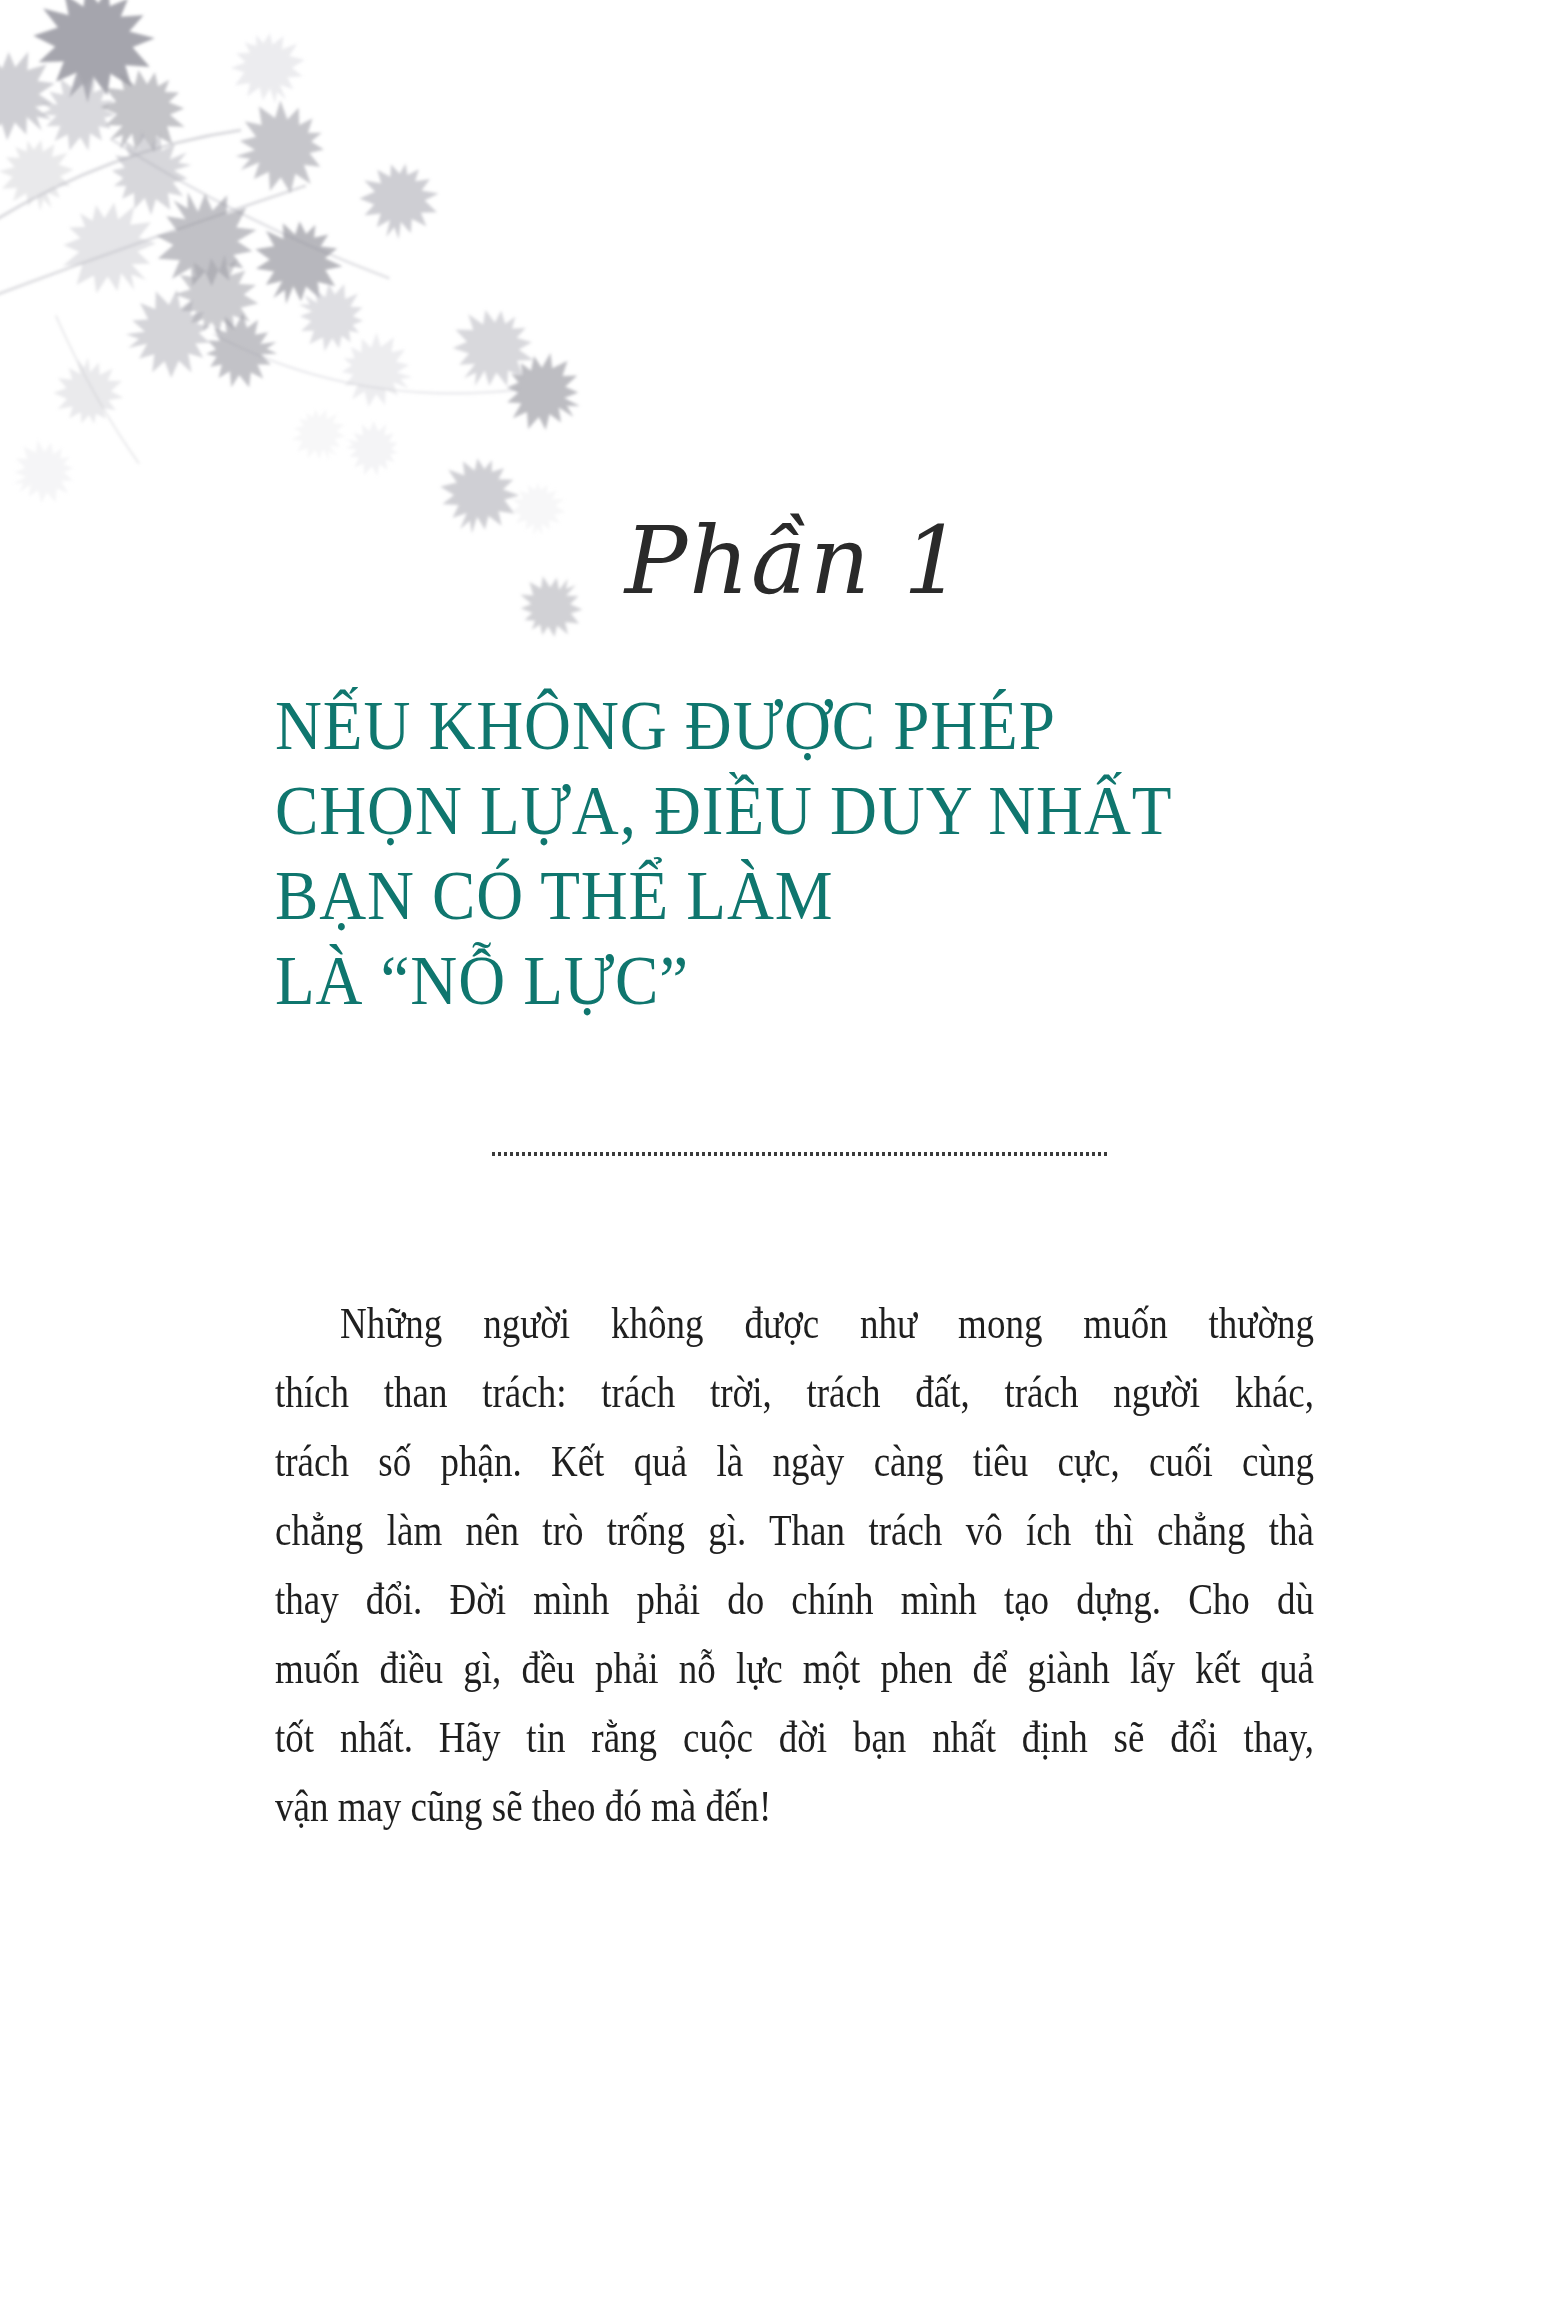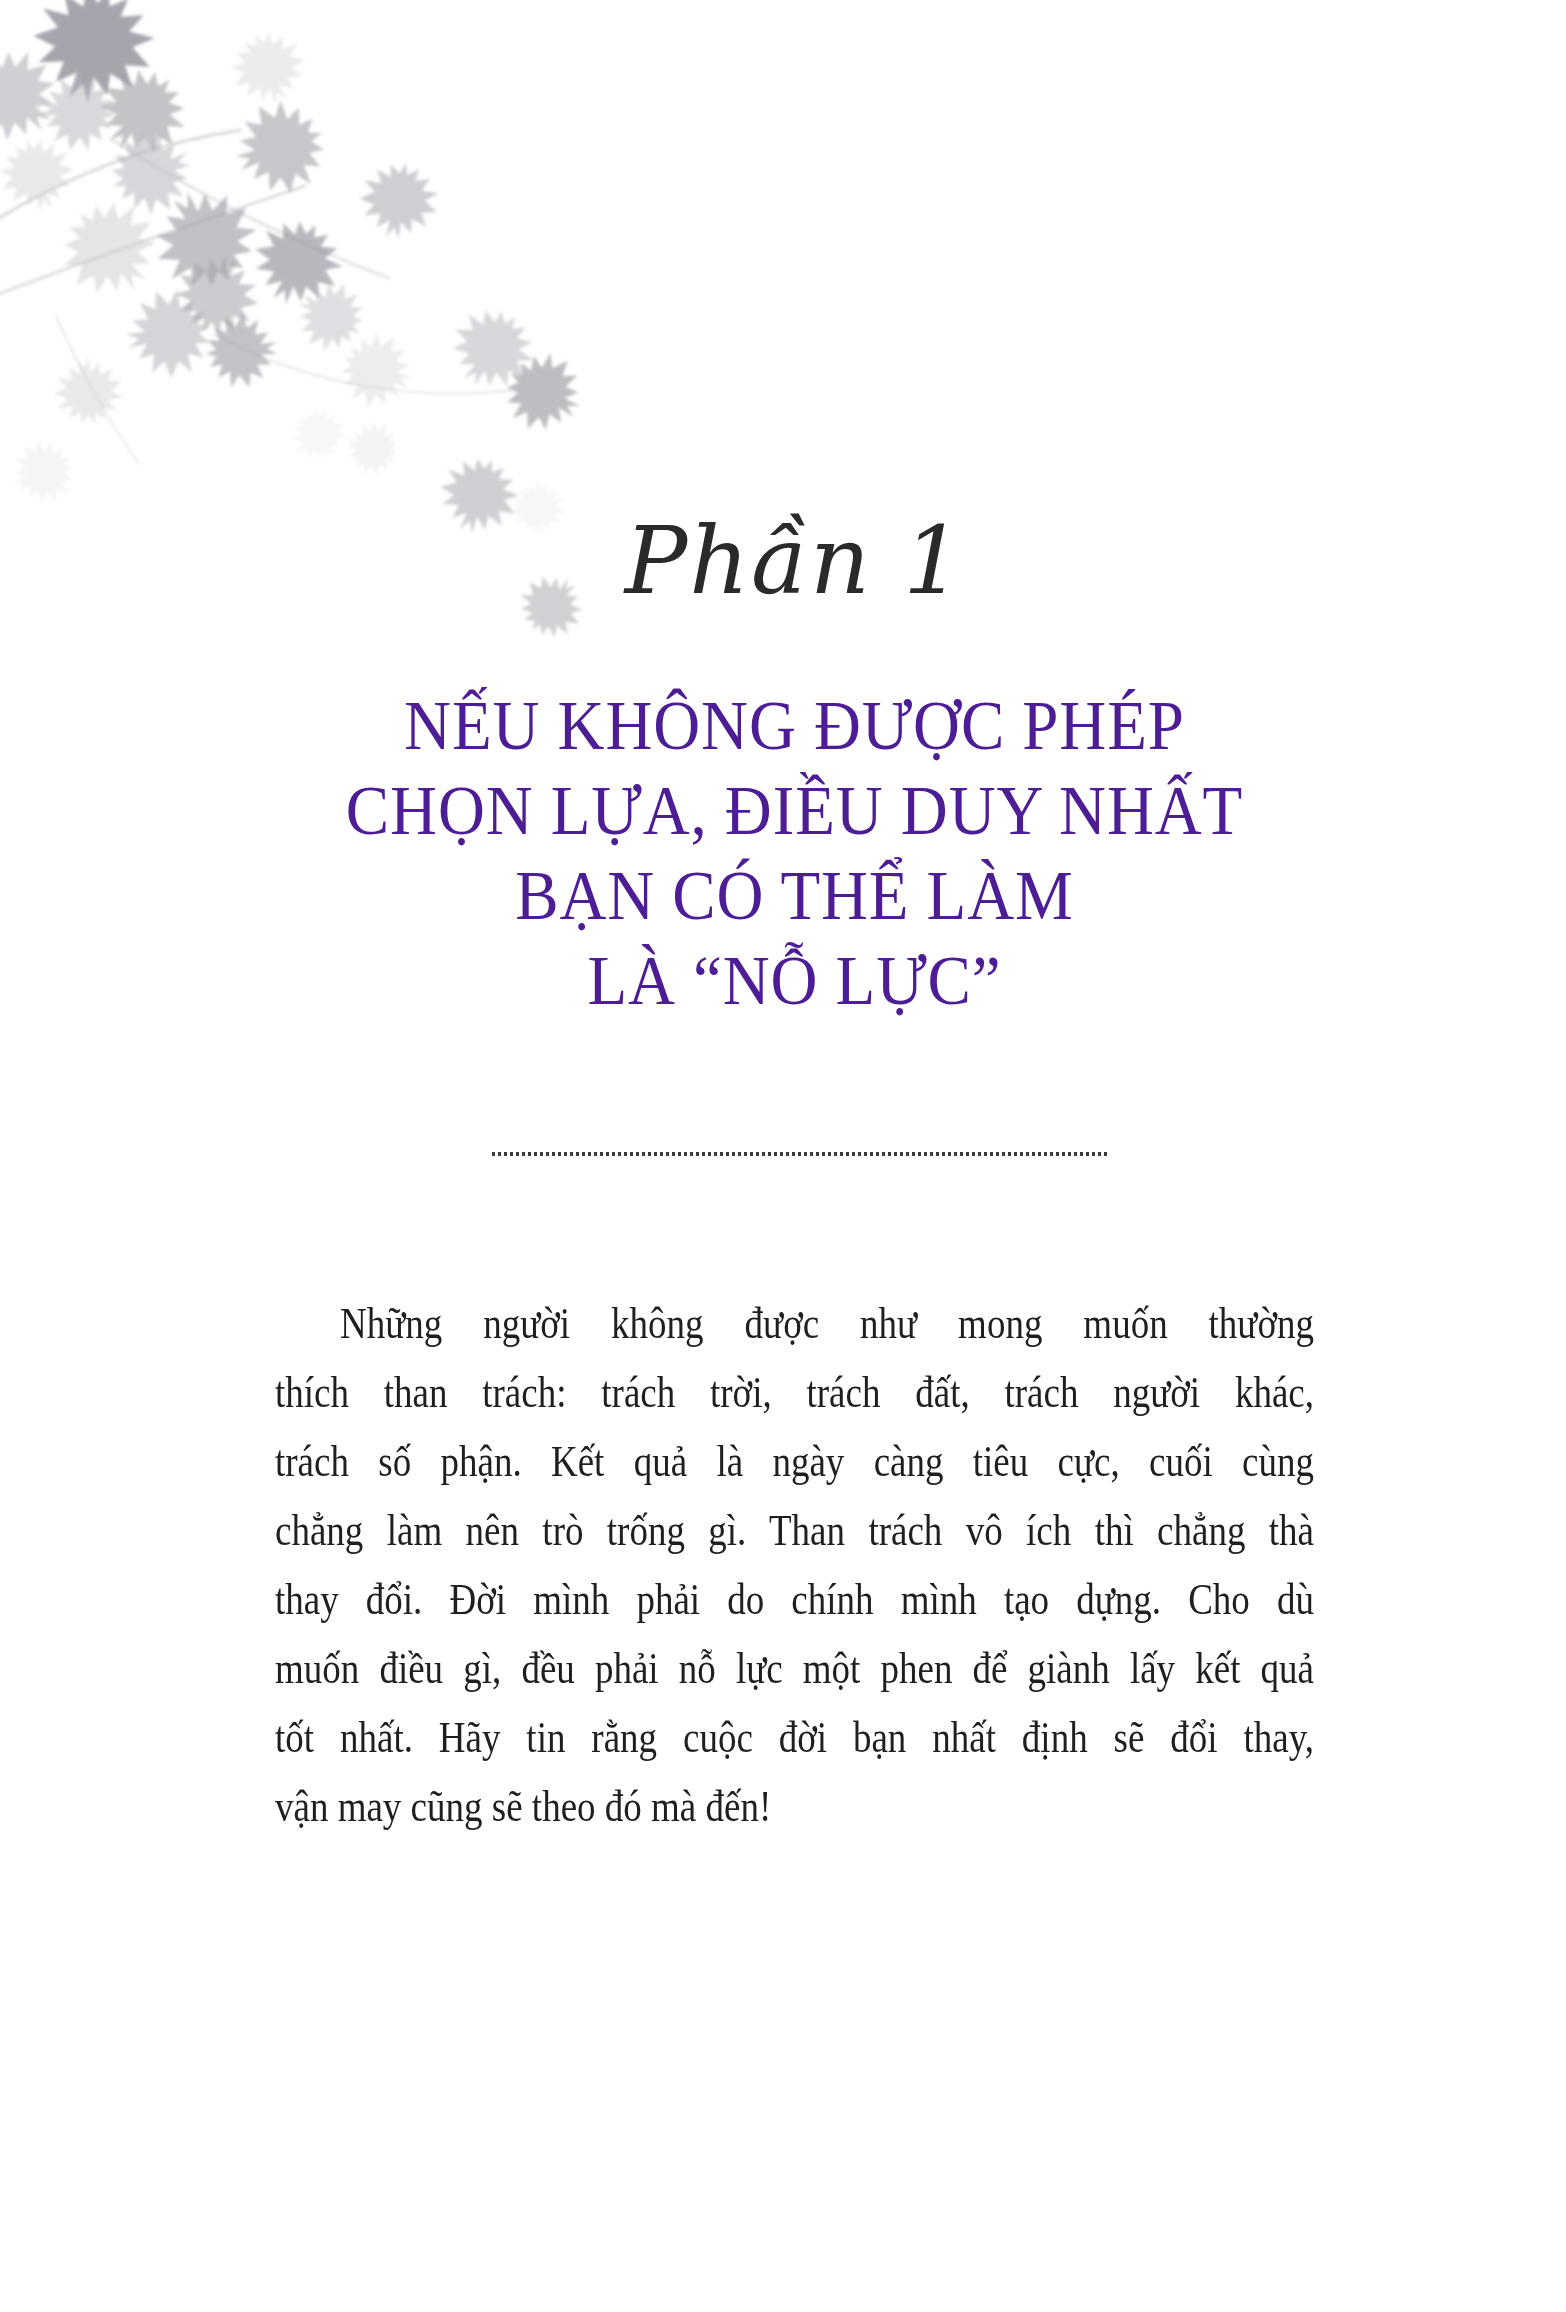--- a/index.html
+++ b/index.html
@@ -19,22 +19,21 @@
     font-family:"DejaVu Serif","Liberation Serif",serif;
     font-style:italic;
     font-weight:400;
     font-size:93px;
     line-height:1.15;
     color:#2a2a2a;
     letter-spacing:1.9px;
   }
   .chapter-title{
     top:683px;
-    text-align:center;
-    color:#4c1d95;
+    color:#0f766e;
   }
   .title-line{
     font-size:65px;
     line-height:85px;
     letter-spacing:0.9px;
     white-space:nowrap;
     font-weight:400;
     transform:scaleY(1.08);
   }
   .divider{

